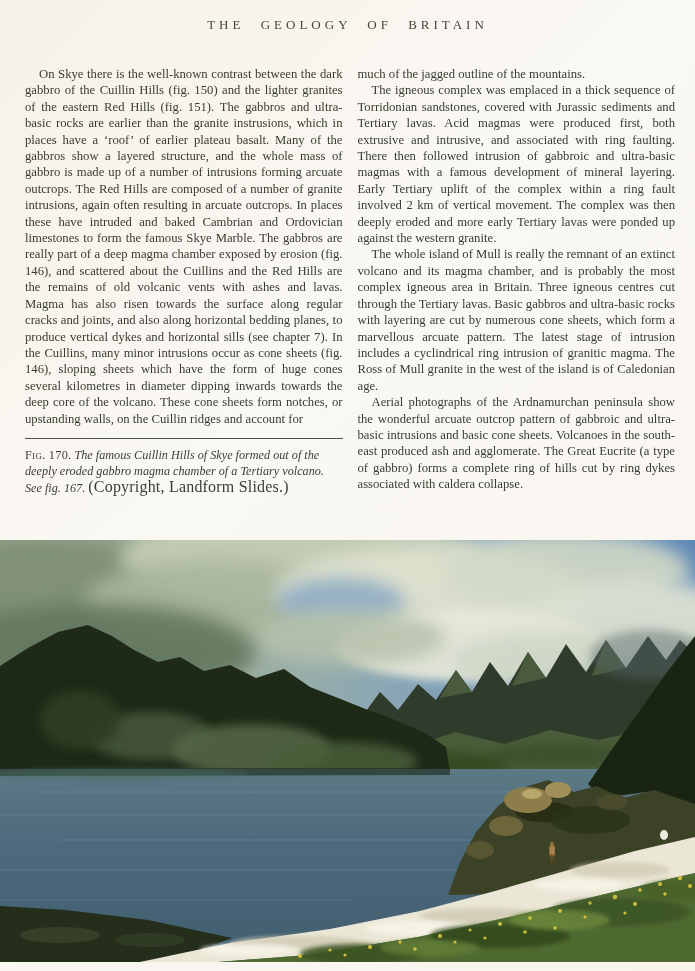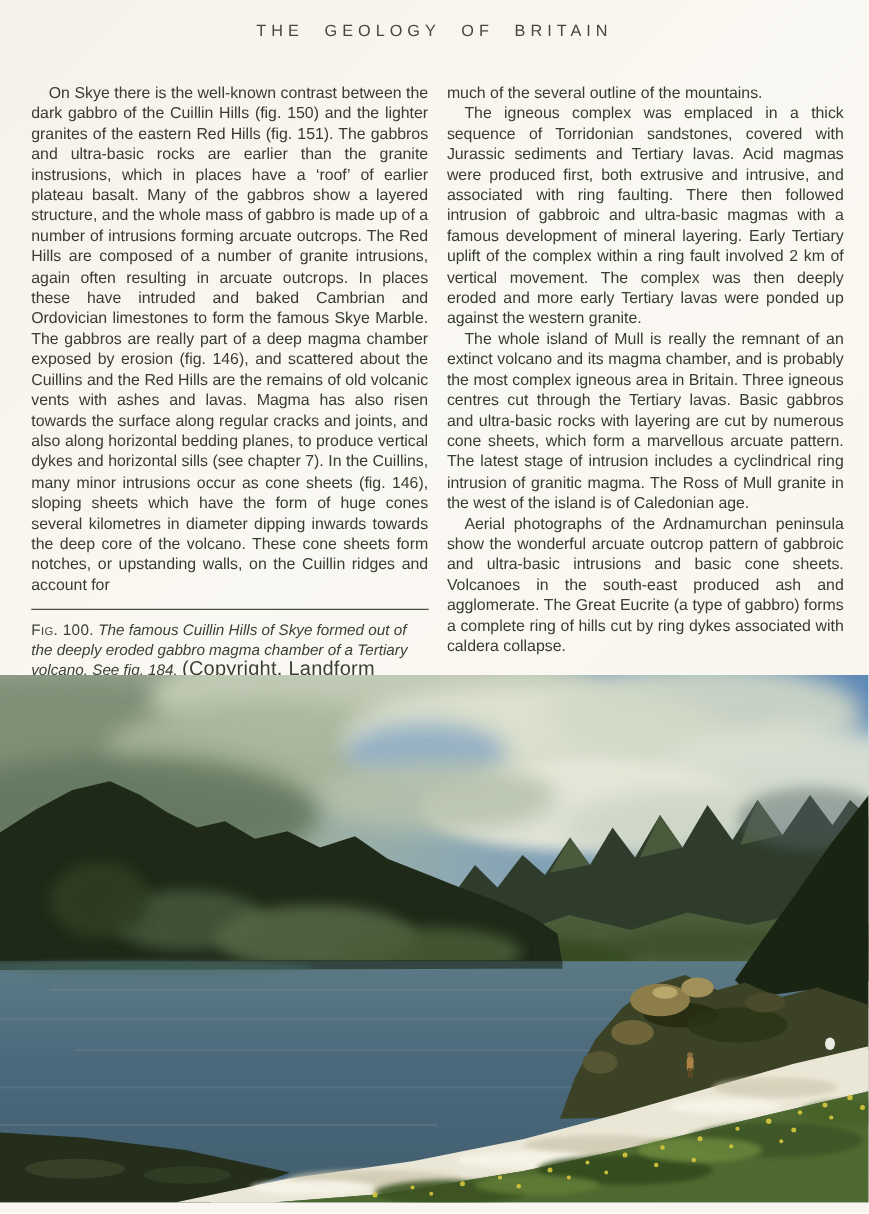--- a/index.html
+++ b/index.html
@@ -1,20 +1,20 @@
 <!DOCTYPE html>
 <html><head>
 <meta charset="utf-8">
 <style>
   html,body{margin:0;padding:0;}
   .page{
     position:relative;
     width:695px;height:971px;
     background:linear-gradient(135deg,#f4f2ea 0%,#faf8f2 40%,#f7f5ee 100%);
-    font-family:Liberation Sans, sans-serif;
+    font-family:Liberation Serif, serif;
     color:#3a3b33;
     overflow:hidden;
   }
   .running-head{
     position:absolute;top:17px;left:0;right:0;
     text-align:center;
     font-size:13px;letter-spacing:4px;word-spacing:9px;
     color:#45463e;
   }
   .columns{
@@ -49,28 +49,28 @@
 <div class="page">
 
   <div class="running-head">THE GEOLOGY OF BRITAIN</div>
 
   <div class="columns">
     <div class="col">
       <p class="body-text indent">On Skye there is the well-known contrast between the dark gabbro of the Cuillin Hills (fig. 150) and the lighter granites of the eastern Red Hills (fig. 151). The gabbros and ultra-basic rocks are earlier than the granite instrusions, which in places have a ‘roof’ of earlier plateau basalt. Many of the gabbros show a layered structure, and the whole mass of gabbro is made up of a number of intrusions forming arcuate outcrops. The Red Hills are composed of a number of granite intrusions, again often resulting in arcuate outcrops. In places these have intruded and baked Cambrian and Ordovician limestones to form the famous Skye Marble. The gabbros are really part of a deep magma chamber exposed by erosion (fig. 146), and scattered about the Cuillins and the Red Hills are the remains of old volcanic vents with ashes and lavas. Magma has also risen towards the surface along regular cracks and joints, and also along horizontal bedding planes, to produce vertical dykes and horizontal sills (see chapter 7). In the Cuillins, many minor intrusions occur as cone sheets (fig. 146), sloping sheets which have the form of huge cones several kilometres in diameter dipping inwards towards the deep core of the volcano. These cone sheets form notches, or upstanding walls, on the Cuillin ridges and account for</p>
       <div class="caption-block">
         <div class="caption-rule"></div>
         <p class="caption">
-          <span class="fig-label">Fig. 100.</span>
-          <span class="cap-text">The famous Cuillin Hills of Skye formed out of the deeply eroded gabbro magma chamber of a Tertiary volcano. See fig. 184.</span>
+          <span class="fig-label">Fig. 170.</span>
+          <span class="cap-text">The famous Cuillin Hills of Skye formed out of the deeply eroded gabbro magma chamber of a Tertiary volcano. See fig. 167.</span>
           <span class="cap-copy">(Copyright, Landform Slides.)</span>
         </p>
       </div>
     </div>
     <div class="col">
-      <p class="body-text">much of the several outline of the mountains.</p>
+      <p class="body-text">much of the jagged outline of the mountains.</p>
       <p class="body-text indent">The igneous complex was emplaced in a thick sequence of Torridonian sandstones, covered with Jurassic sediments and Tertiary lavas. Acid magmas were produced first, both extrusive and intrusive, and associated with ring faulting. There then followed intrusion of gabbroic and ultra-basic magmas with a famous development of mineral layering. Early Tertiary uplift of the complex within a ring fault involved 2 km of vertical movement. The complex was then deeply eroded and more early Tertiary lavas were ponded up against the western granite.</p>
       <p class="body-text indent">The whole island of Mull is really the remnant of an extinct volcano and its magma chamber, and is probably the most complex igneous area in Britain. Three igneous centres cut through the Tertiary lavas. Basic gabbros and ultra-basic rocks with layering are cut by numerous cone sheets, which form a marvellous arcuate pattern. The latest stage of intrusion includes a cyclindrical ring intrusion of granitic magma. The Ross of Mull granite in the west of the island is of Caledonian age.</p>
       <p class="body-text indent">Aerial photographs of the Ardnamurchan peninsula show the wonderful arcuate outcrop pattern of gabbroic and ultra-basic intrusions and basic cone sheets. Volcanoes in the south-east produced ash and agglomerate. The Great Eucrite (a type of gabbro) forms a complete ring of hills cut by ring dykes associated with caldera collapse.</p>
     </div>
   </div>
 
   <figure class="photo" role="img" aria-label="Colour photograph of the jagged Cuillin Hills of Skye under heavy cloud, with a sea loch, dark shore rocks, a white shingle beach where a lone figure stands, and grassy foreshore with yellow flowers.">
     <svg viewBox="0 0 695 422" width="695" height="422" preserveAspectRatio="none">
       <defs>
         <linearGradient id="skyg" x1="0" y1="0" x2="1" y2="0">

